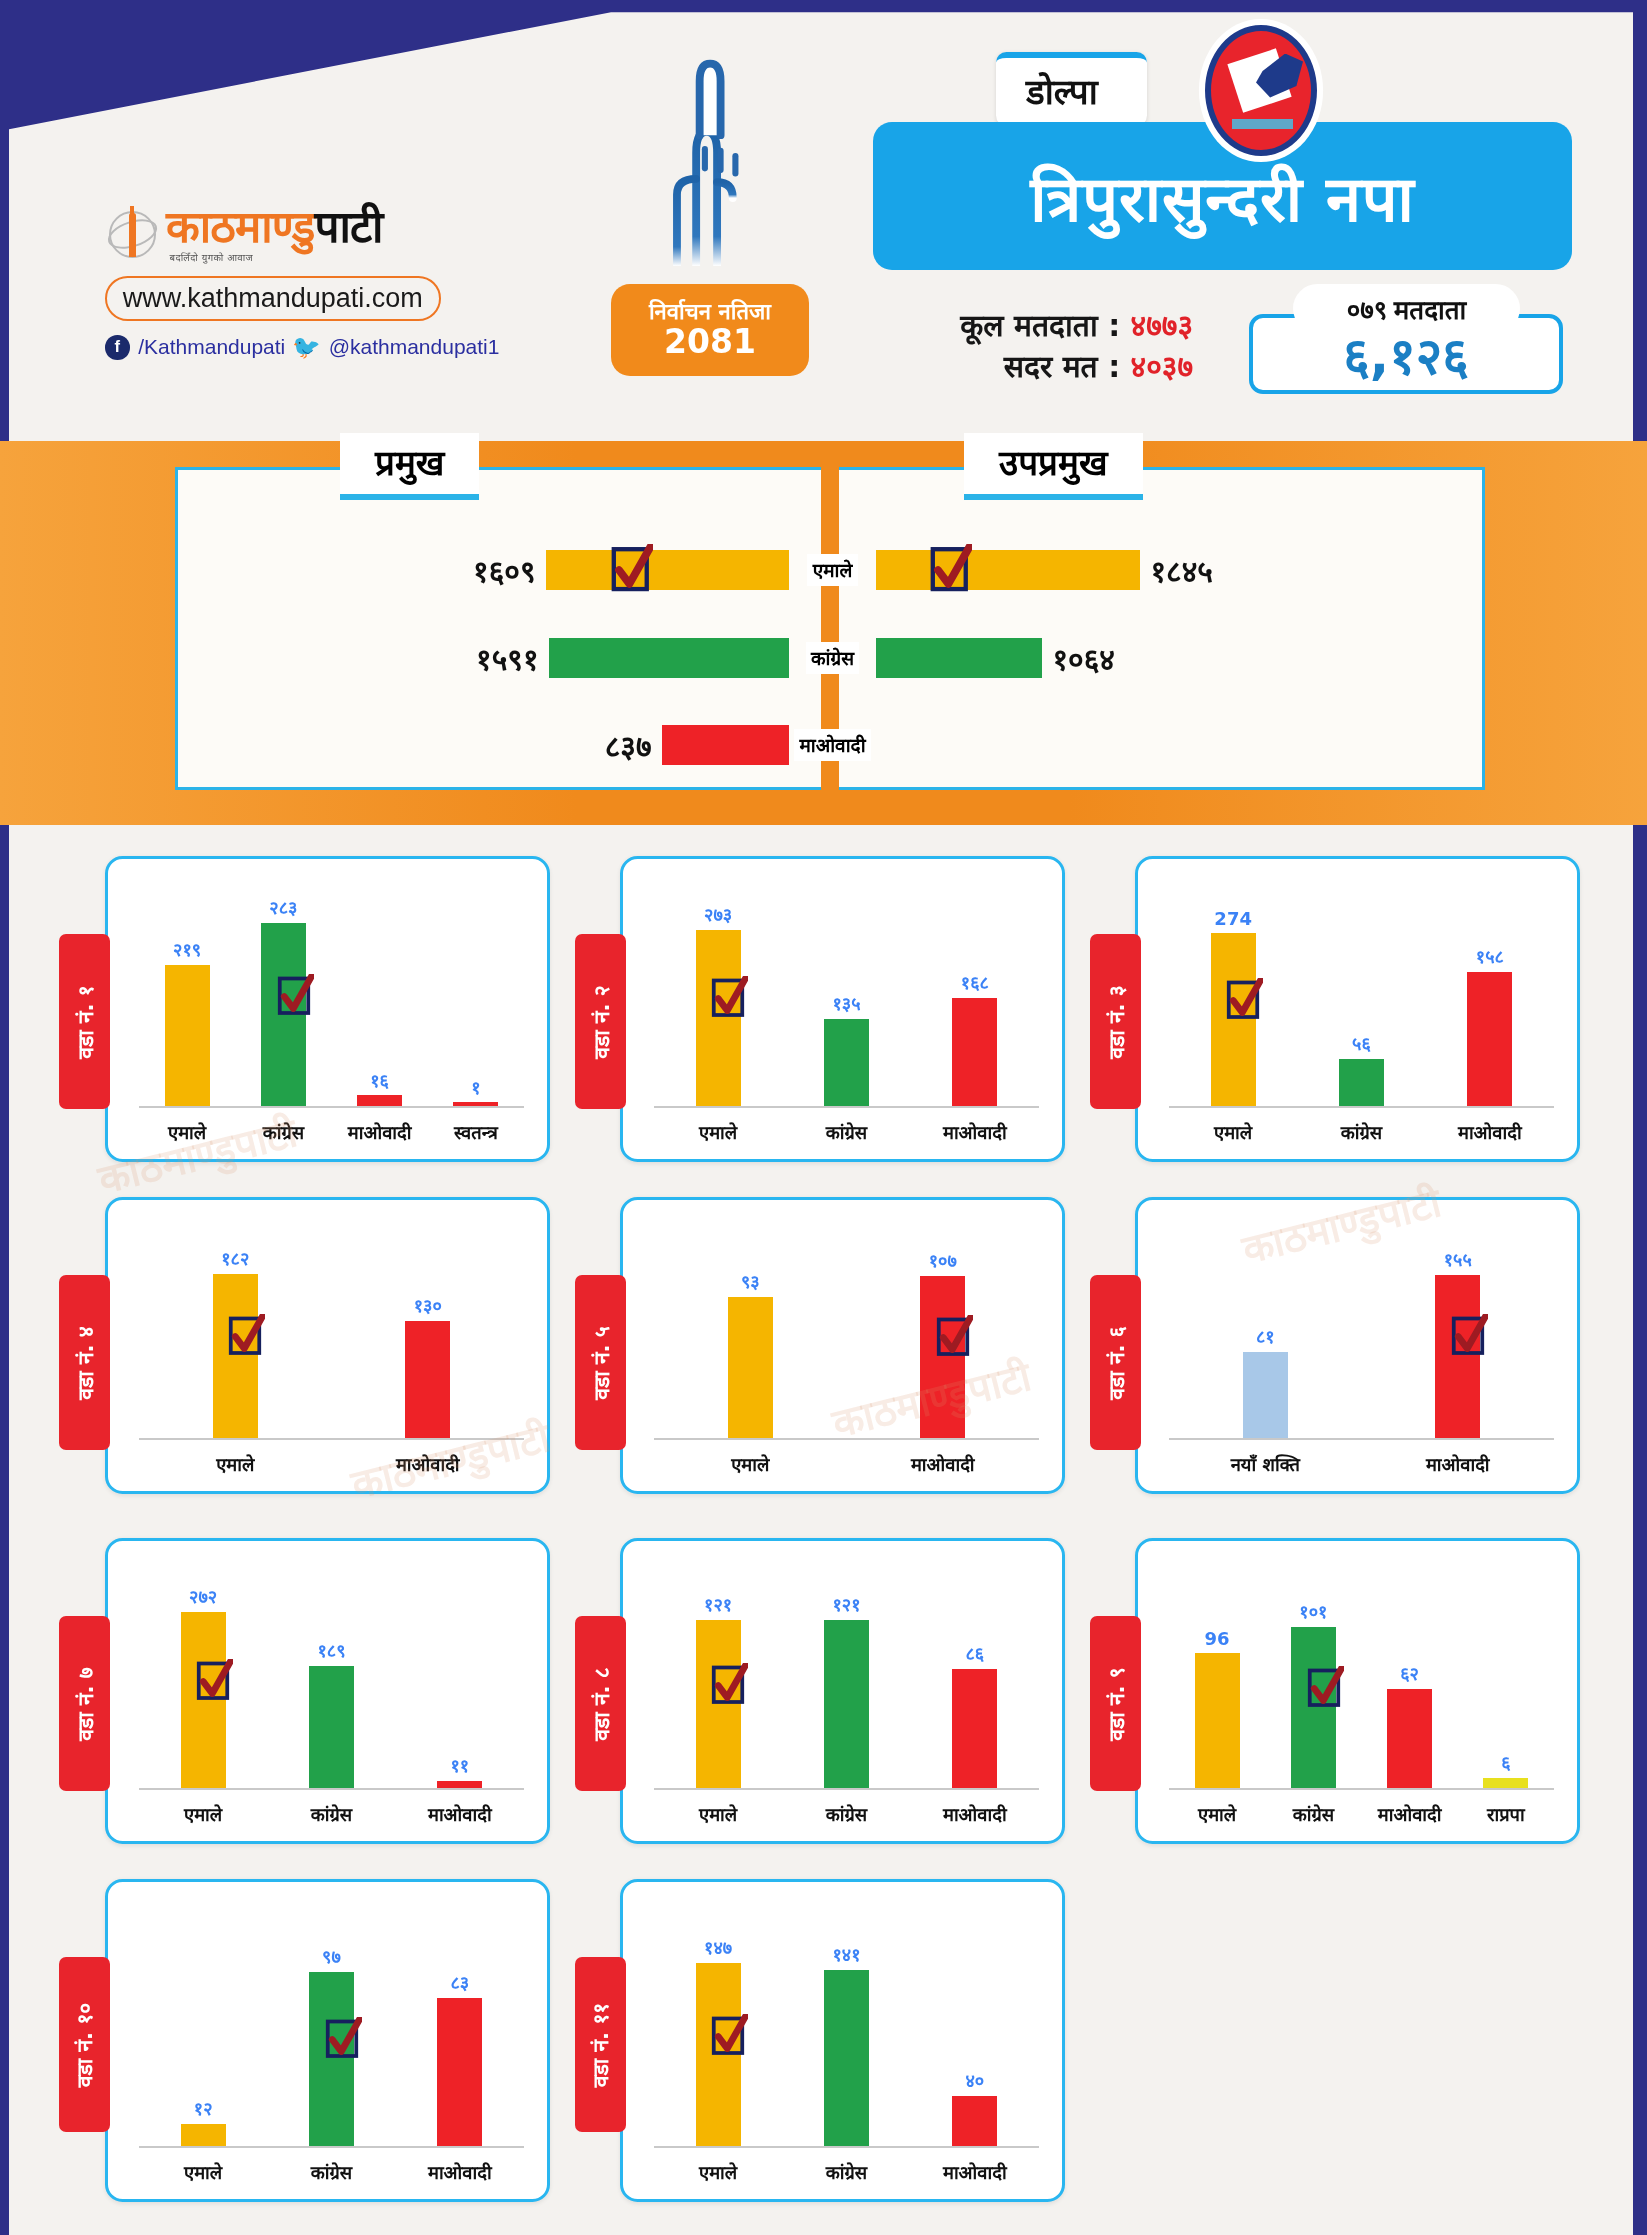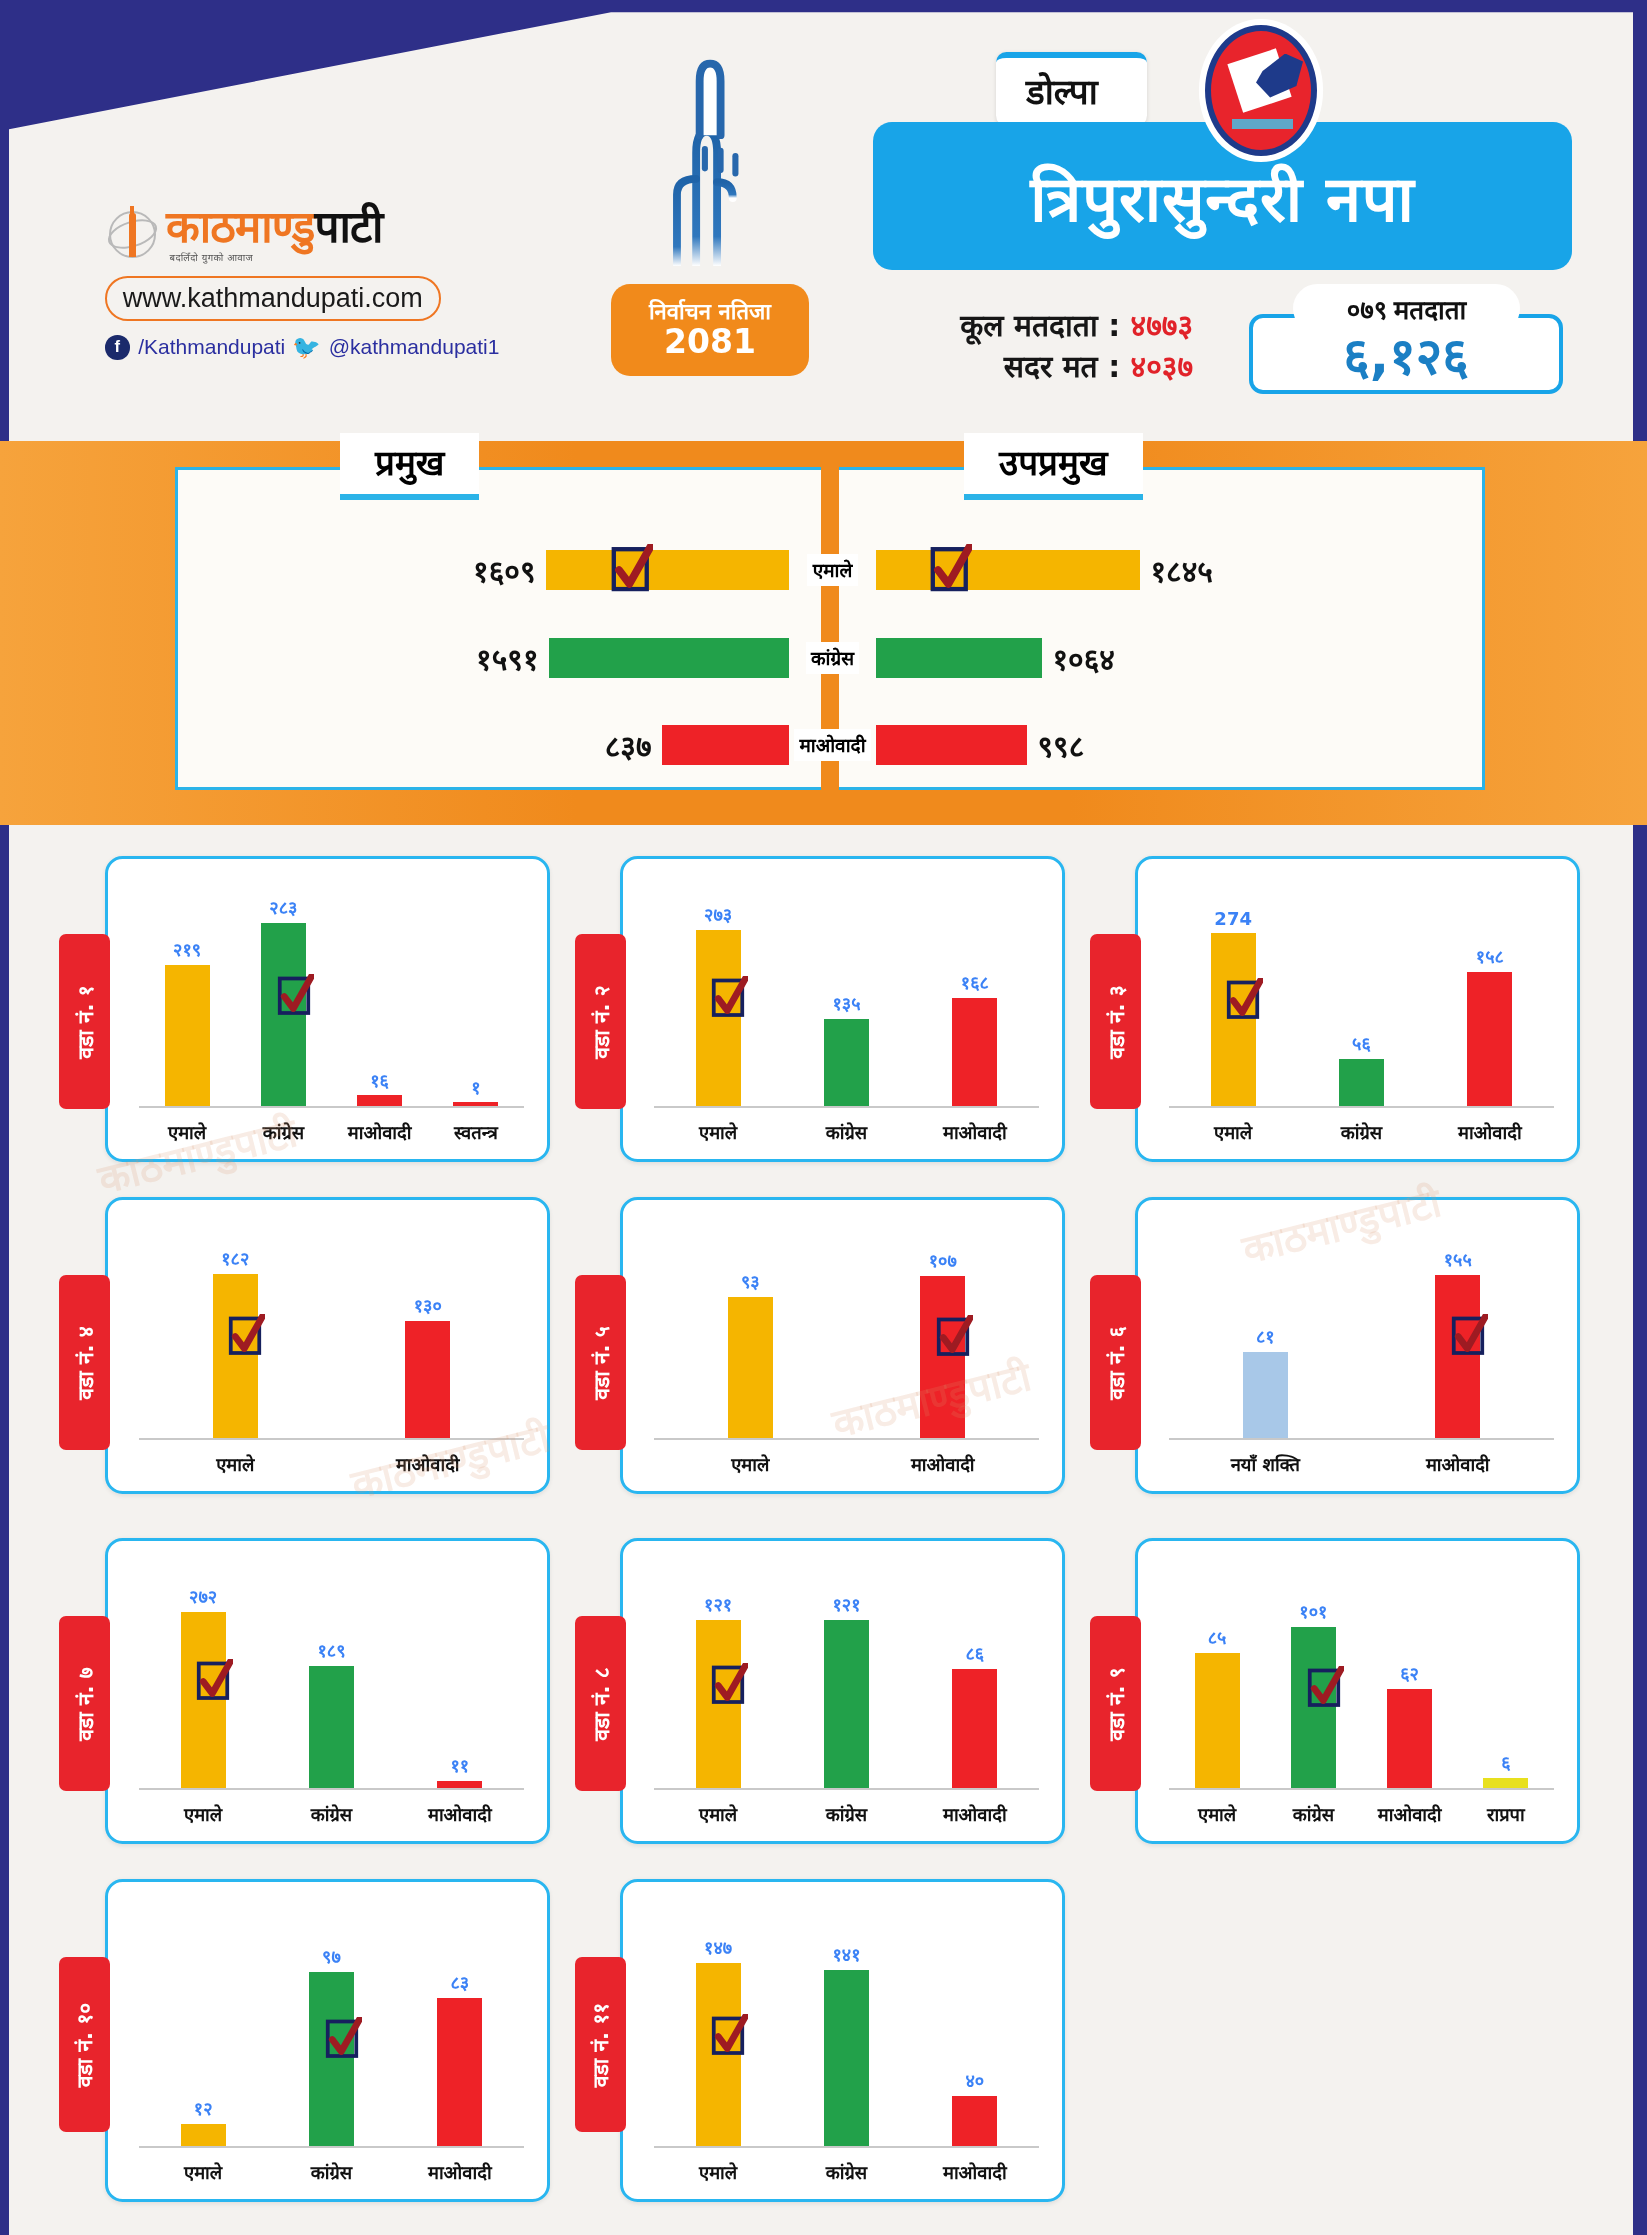--- a/index.html
+++ b/index.html
@@ -333,24 +333,20 @@
         </div>
       </div>
       <div class="srow r3">
         <div class="s-left">
           <span class="s-num">८३७</span>
           <div class="s-bar" style="width:127px;background:#ee2227;position:relative;"></div>
         </div>
         <div class="s-mid">
           <span>माओवादी</span>
         </div>
-        <div class="s-right">
-          <div class="s-bar" style="width:151px;background:#ee2227;position:relative;"></div>
-          <span class="s-num">९९८</span>
-        </div>
       </div>
     </div>
 </div>
 
 <div class="grid">
     <div class="grow" style="height: 341px;">
       <div class="ward-tag" style="left: 59px; top: 96px;">
         <span>वडा नं. १</span>
       </div>
       <div class="card" style="left: 105px; width: 445px; height: 306px;">
@@ -576,21 +572,21 @@
           </div>
         </div>
       </div>
       <div class="ward-tag" style="left: 1090px; top: 96px;">
         <span>वडा नं. ९</span>
       </div>
       <div class="card" style="left: 1135px; width: 445px; height: 306px;">
         <div class="chart">
           <div class="plot">
             <div class="bcol">
-              <span class="bval">८५</span>
+              <span class="bval">96</span>
               <div class="bbar" style="height:135px;background:#f5b500;position:relative;"></div>
               <span class="blabel">एमाले</span>
             </div>
             <div class="bcol">
               <span class="bval">१०१</span>
               <div class="bbar" style="height:161px;background:#22a14a;position:relative;">
                 <span class="btick" style="left:15.7px;bottom:77px;"><svg viewBox="0 0 48 60">
                     <rect x="3" y="6" width="38" height="46" fill="none" stroke="#16205e" stroke-width="5"></rect>
                     <path d="M9 30 L21 46 L46 2" fill="none" stroke="#9e1b22" stroke-width="9" stroke-linecap="round" stroke-linejoin="round"></path>
                   </svg></span>

